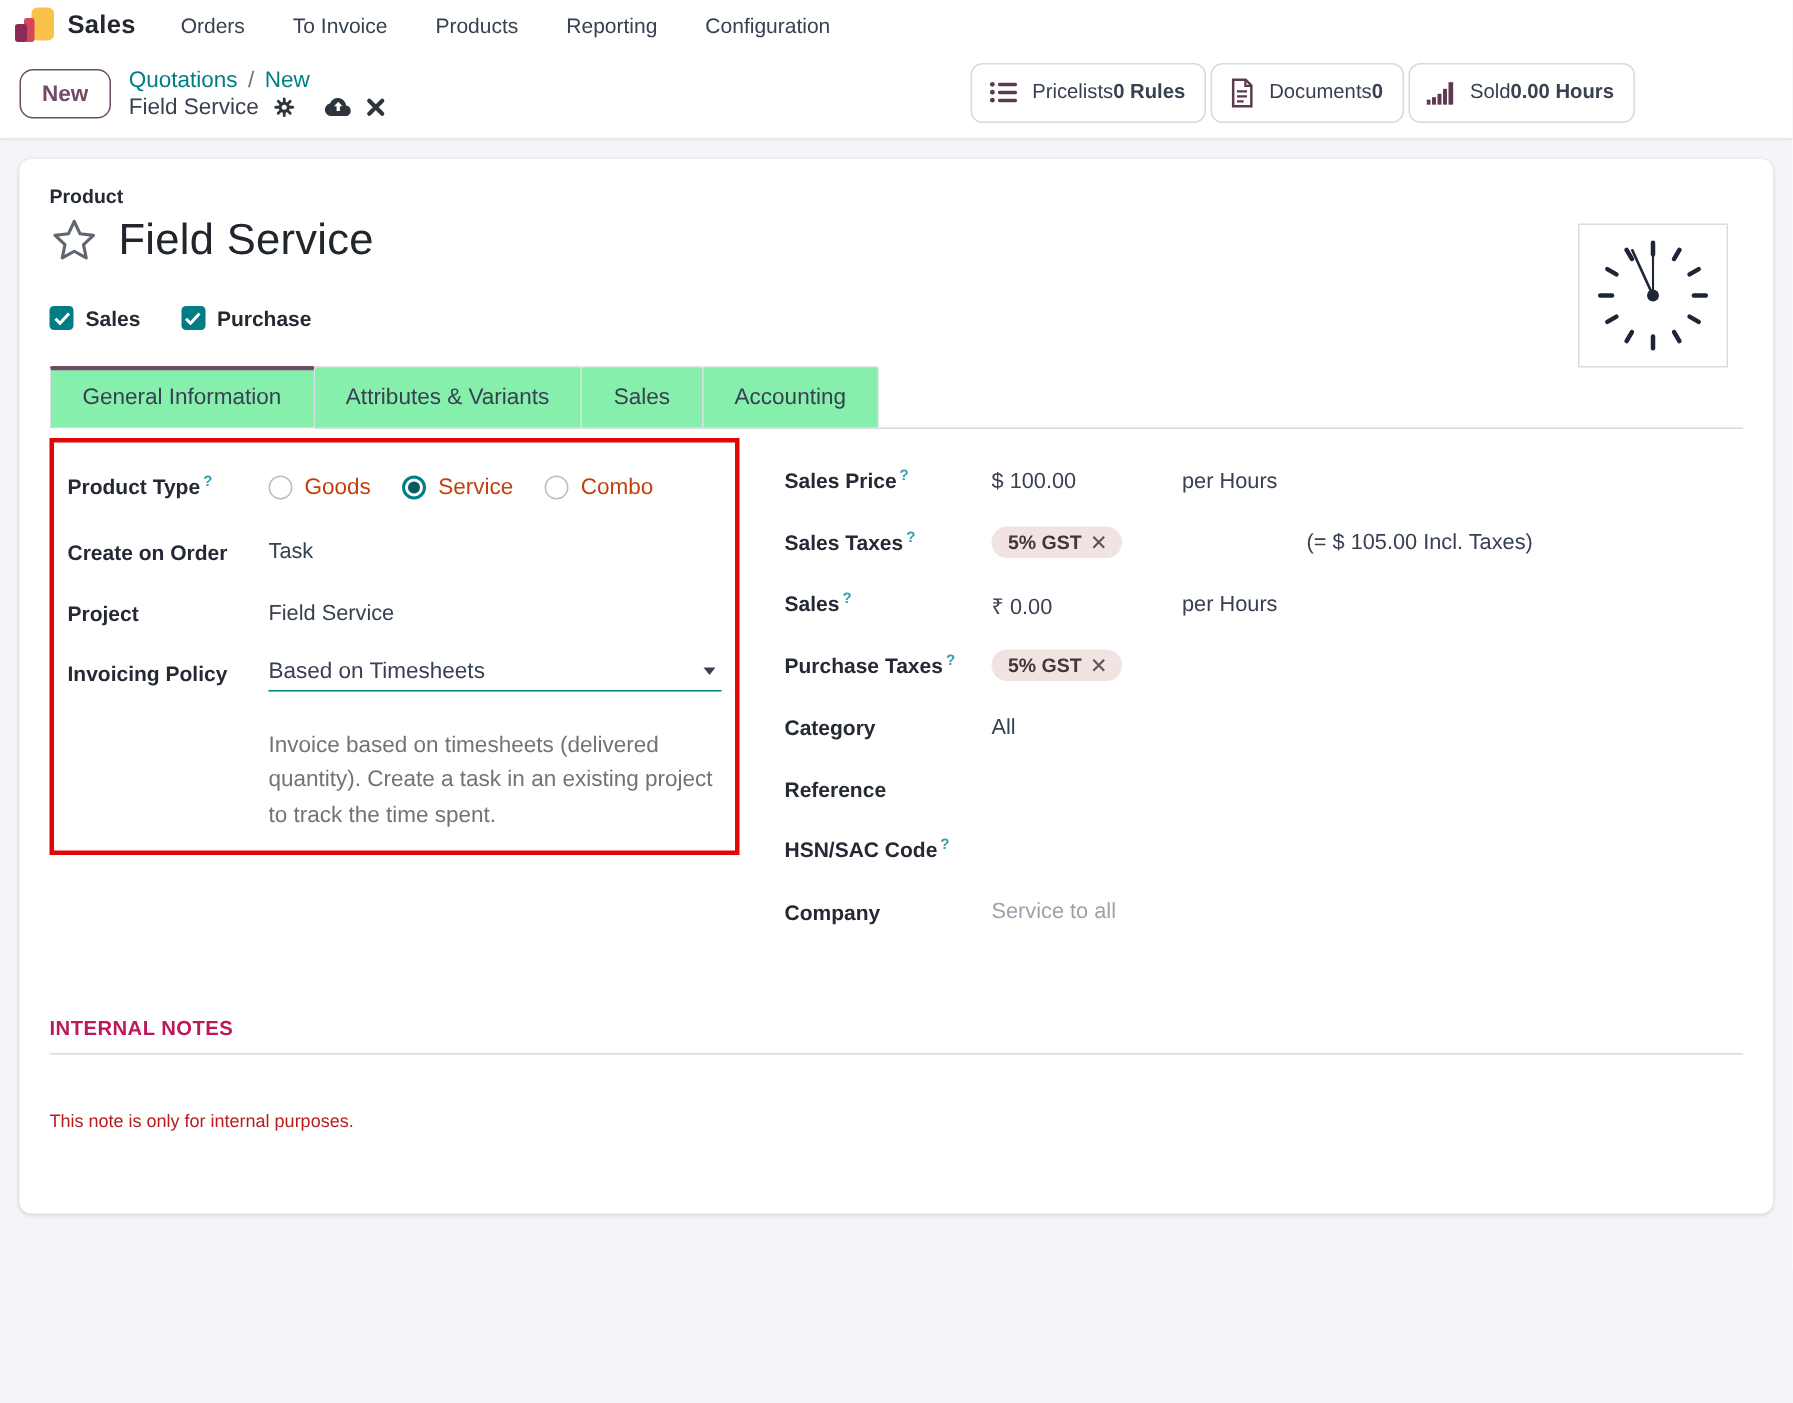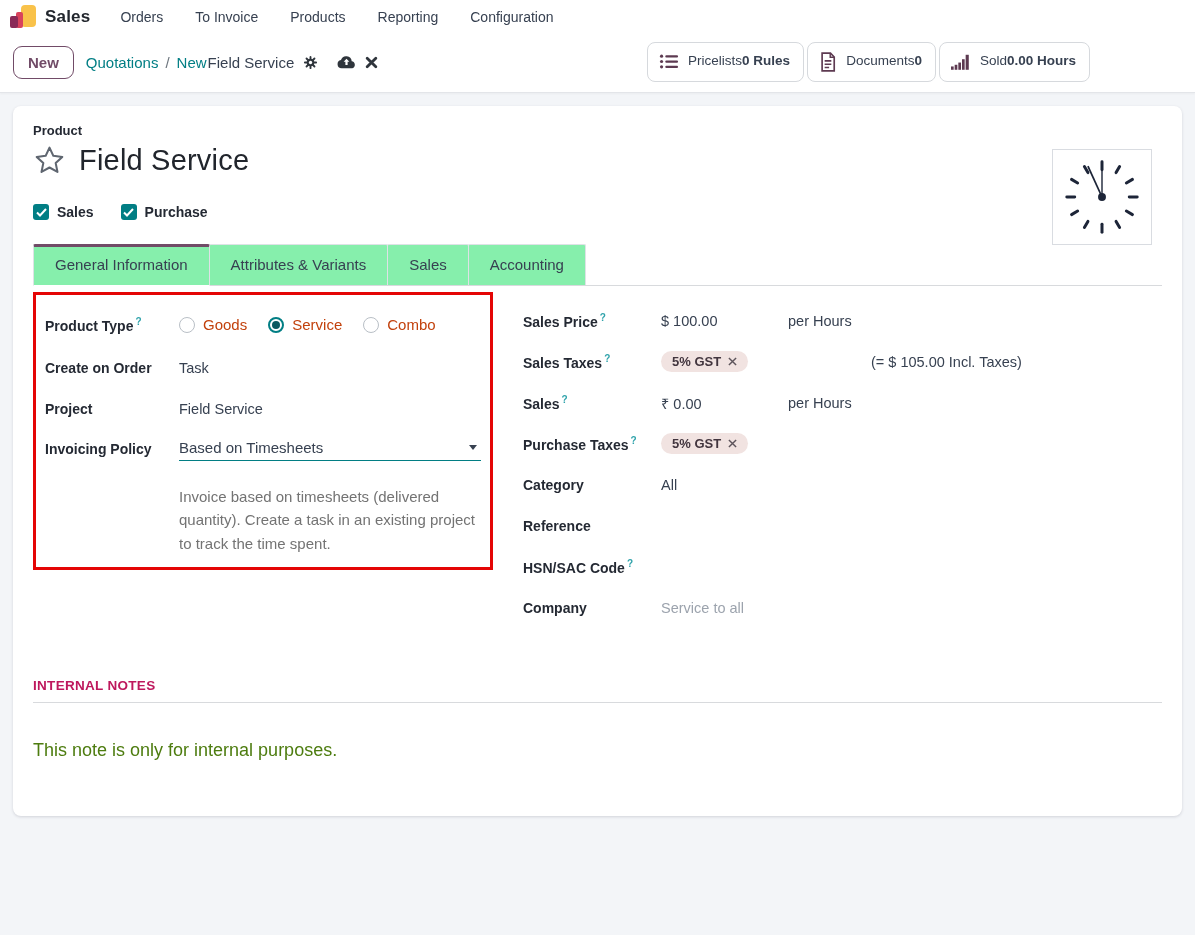--- a/index.html
+++ b/index.html
@@ -26,21 +26,21 @@
   
   .control-panel {
     background:#fff; padding:9px 13px 10px; display:flex; align-items:center;
     border-bottom:1px solid #e3e5e9; box-shadow:0 1px 2px rgba(0,0,0,.04);
   }
   .btn-new {
     border:1px solid #714b67; color:#714b67; background:#fff; font-weight:600;
     font-size:15px; padding:7px 14px; border-radius:9px; cursor:pointer;
     font-family:"Liberation Sans", sans-serif; margin-right:12px;
   }
-  .bc-block { display:flex; flex-direction:row; gap:1px; }
+  .bc-block { display:flex; flex-direction:column; gap:1px; }
   .bc-line1 { font-size:15px; display:flex; gap:7px; align-items:center; }
   .bc-link { color:#017e84; cursor:pointer; }
   .bc-sep { color:#6c757d; }
   .bc-line2 { font-size:15px; color:#374151; display:flex; align-items:center; gap:9px; }
   .bc-icon { display:inline-flex; align-items:center; cursor:pointer; color:#2f353c; }
   .bc-icon svg { display:block; }
   .icon-gap { margin-left:10px; }
   
   .smart-group { margin-left:auto; margin-right:92px; display:flex; gap:3px; }
   .smart-btn {
@@ -130,21 +130,21 @@
   .prod-image {
     position:absolute; top:26px; right:10px; width:100px; height:96px;
     border:1px solid #d9dce1; background:#fff; display:flex; align-items:center;
     justify-content:center; cursor:pointer;
   }
   .card-top { position:relative; }
   
   .notes-section { margin-top:50px; }
   .notes-header { font-size:13.5px; font-weight:700; color:#be185d; letter-spacing:.3px; }
   .notes-divider { border:none; border-top:1px solid #d8dadd; margin-top:9px; }
-  .notes-placeholder { margin-top:37px; color:#4d7c0f; font-size:18px; cursor:text; }
+  .notes-placeholder { margin-top:37px; color:#b91c1c; font-size:12px; cursor:text; }
 </style>
 </head>
 <body>
 
 <div class="top-nav">
   <span class="logo">
     <span class="bar-yellow"></span>
     <span class="bar-red"></span>
     <span class="bar-purple"></span>
   </span>

